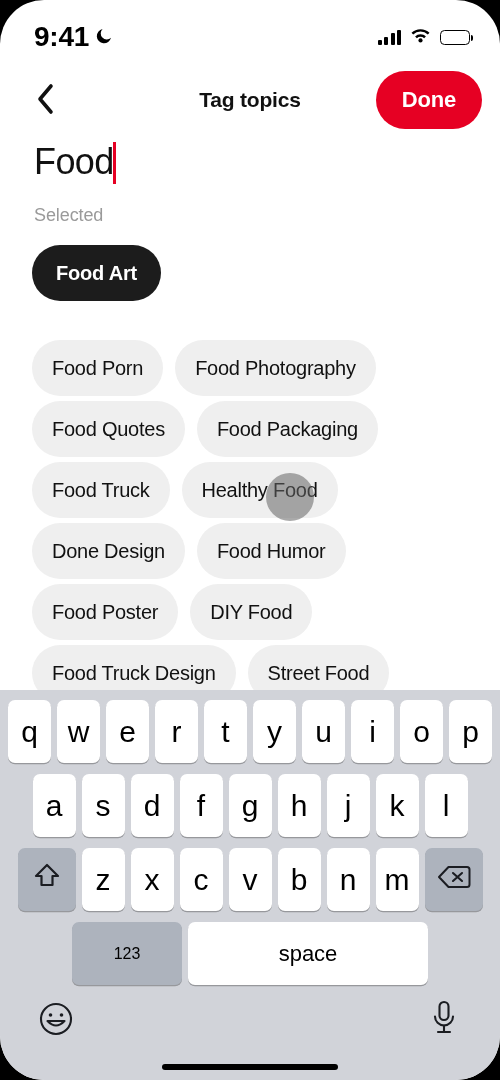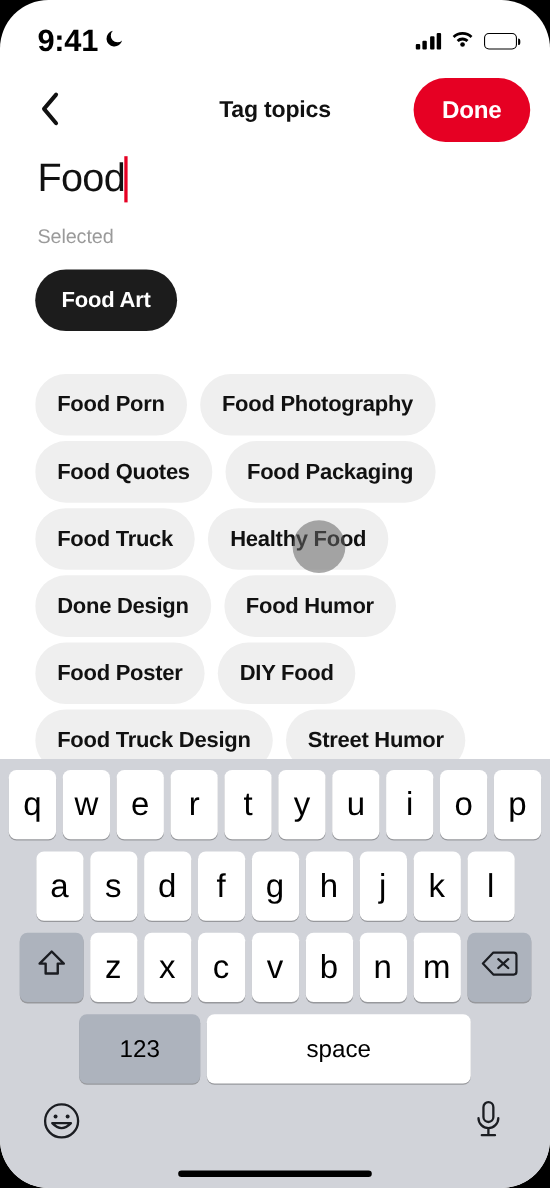--- a/index.html
+++ b/index.html
@@ -199,21 +199,21 @@
     gap: 12px;
     margin-bottom: 5px;
   }
   .chip {
     height: 56px;
     padding: 0 20px;
     border-radius: 28px;
     background: #efefef;
     color: #111;
     font-size: 20px;
-    font-weight: bold;
+    font-weight: normal;
     letter-spacing: -0.25px;
     display: flex;
     align-items: center;
     justify-content: center;
     cursor: pointer;
     white-space: nowrap;
   }
 
   
   #touch-indicator {
@@ -260,21 +260,21 @@
   }
   .kb-row.r1 .key { width: 43px; }
   .kb-row.r2 .key { width: 43px; }
   .kb-row.r3 .key.letter { width: 43px; }
 
   .key.fn {
     background: #adb3bd;
     box-shadow: 0 1.2px 0 rgba(0,0,0,0.28);
   }
   .key.shift-key, .key.backspace-key { width: 58px; }
-  .key.num-key { width: 110px; font-size: 22px; }
+  .key.num-key { width: 110px; font-size: 16px; }
   .key.space-key { width: 240px; font-size: 22px; background:#ffffff; }
   .key.return-key { width: 110px; font-size: 22px; }
 
   
   #kb-bottom {
     position: absolute;
     left: 0; bottom: 0;
     width: 500px; height: 92px;
   }
   #emoji-button {
@@ -372,21 +372,21 @@
     <div class="chip-row">
       <div class="chip">Done Design</div>
       <div class="chip">Food Humor</div>
     </div>
     <div class="chip-row">
       <div class="chip">Food Poster</div>
       <div class="chip">DIY Food</div>
     </div>
     <div class="chip-row">
       <div class="chip">Food Truck Design</div>
-      <div class="chip">Street Humor</div>
+      <div class="chip">Street Food</div>
     </div>
   </div>
 
   <div id="touch-indicator"></div>
 
   <div id="keyboard">
 
     <div class="kb-row r1">
       <div class="key">q</div>
       <div class="key">w</div>

